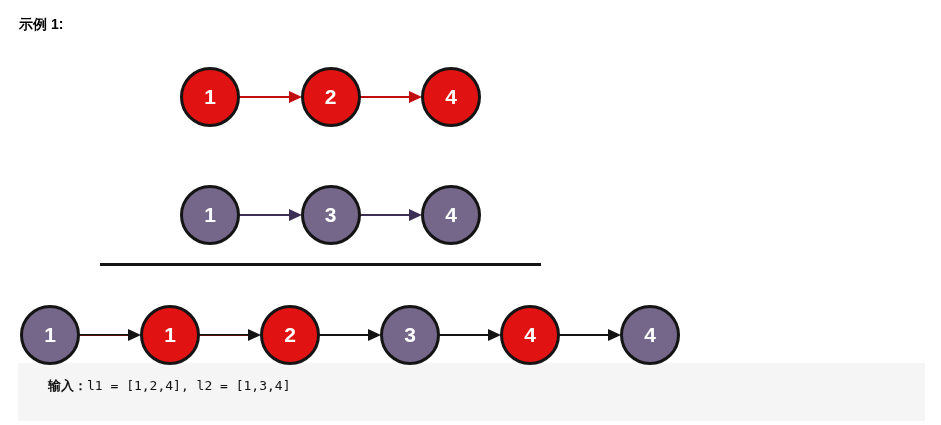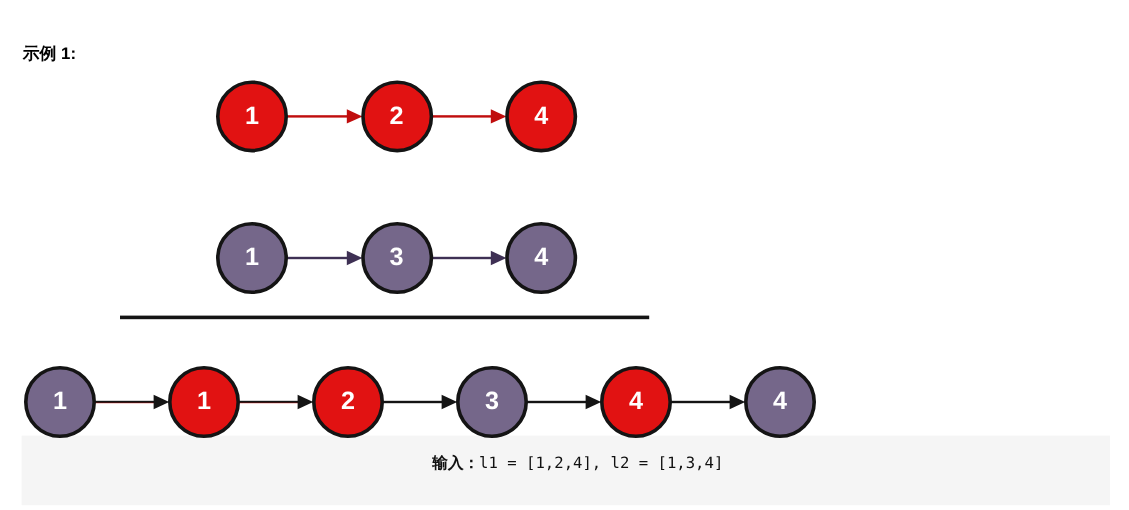--- a/index.html
+++ b/index.html
@@ -2,21 +2,21 @@
 <html><head>
 <meta charset="utf-8">
 <style>
   html,body{margin:0;padding:0;background:#ffffff;}
   body{
     width:941px;height:425px;position:relative;overflow:hidden;
     font-family:"Liberation Sans","DejaVu Sans",sans-serif;
   }
   .page{position:relative;width:941px;height:425px;}
   .example-label{
-    position:absolute;left:19px;top:36px;
+    position:absolute;left:19px;top:16px;
     font-size:14px;font-weight:bold;color:#000000;
     z-index:3;white-space:nowrap;
   }
   .code-box{
     position:absolute;left:18px;top:363px;width:907px;height:58px;
     box-sizing:border-box;padding:13px 10px 0 30px;
     background:#f5f5f5;z-index:0;
   }
   .io-line{font-size:13px;line-height:19px;color:#111111;white-space:nowrap;}
   .io-label{font-weight:bold;font-family:"Liberation Sans","DejaVu Sans",sans-serif;}
@@ -115,16 +115,16 @@
       <div class="node" style="left: 500px; top: 305px; background: rgb(225, 18, 18); border-color: rgb(20, 20, 20); color: rgb(255, 255, 255);">
         <span>4</span>
       </div>
       <div class="node" style="left: 620px; top: 305px; background: rgb(117, 103, 138); border-color: rgb(20, 20, 20); color: rgb(255, 255, 255);">
         <span>4</span>
       </div>
     </div>
 
   <div class="divider" style="background: rgb(20, 20, 20);"></div>
 
-  <div class="code-box" style="background: rgb(245, 245, 245); text-align: center;">
+  <div class="code-box" style="background: rgb(245, 245, 245);">
     <div class="io-line"><span class="io-label">输入：</span><span class="io-value">l1 = [1,2,4], l2 = [1,3,4]</span></div>
   </div>
 </div>
 
 </body></html>

